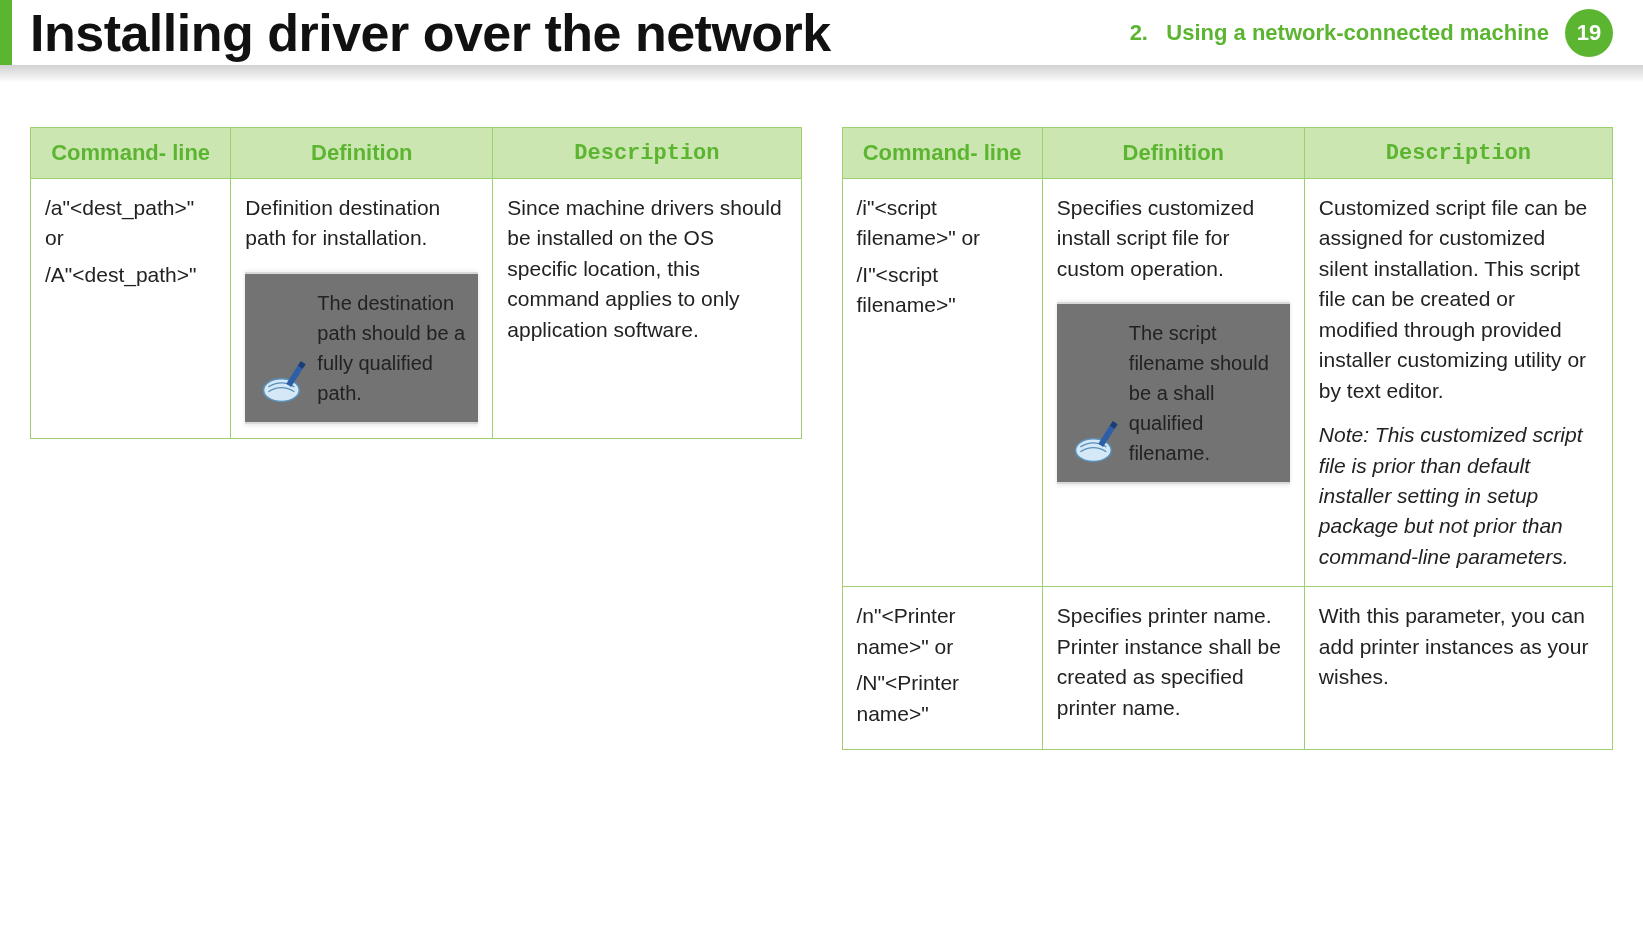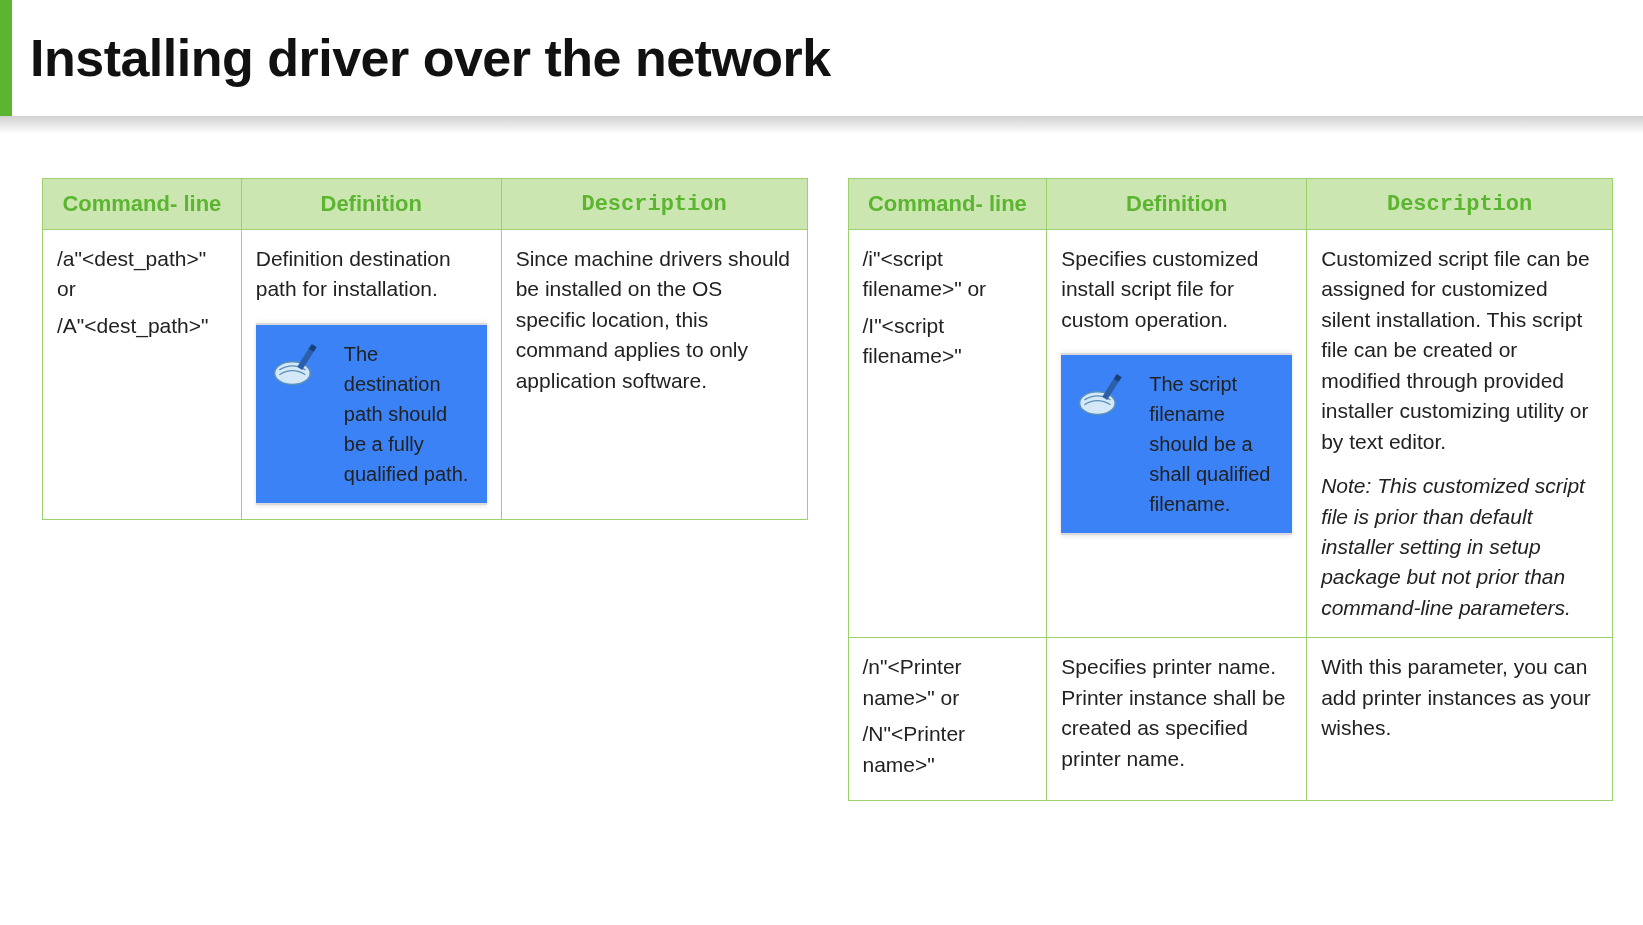--- a/index.html
+++ b/index.html
@@ -7,21 +7,21 @@
     font-family: "Segoe UI", "Helvetica Neue", Arial, sans-serif;
     background: #fff;
     width: 1643px;
     height: 925px;
     overflow: hidden;
     color: #222;
   }
   .header {
     position: relative;
     padding: 0 30px 0 0;
-    height: 116px;
+    height: 65px;
     display: flex;
     align-items: center;
     border-left: 12px solid #5cb531;
   }
   .header-title {
     font-size: 52px;
     font-weight: 700;
     color: #111;
     padding-left: 18px;
     letter-spacing: -0.5px;
@@ -51,21 +51,20 @@
   }
   .header-shadow {
     height: 18px;
     background: linear-gradient(to bottom, rgba(0,0,0,0.18), rgba(0,0,0,0));
     margin-bottom: 28px;
   }
   .content {
     display: flex;
     gap: 40px;
     padding: 16px 30px;
-    margin-left: 12px;
   }
   .col {
     flex: 1;
   }
   table {
     width: 100%;
     border-collapse: collapse;
     table-layout: fixed;
   }
   th {
@@ -84,45 +83,53 @@
     line-height: 1.45;
     vertical-align: top;
     color: #222;
   }
   .cmd-line { width: 26%; }
   .definition { width: 34%; }
   .description { width: 40%; font-family: Liberation Mono, monospace; }
   .cmd-block { margin-bottom: 6px; }
   .note-box {
     margin-top: 18px;
-    background: #3b82f6;
+    background: #737373;
     border-top: 2px solid #d9d9d9;
     border-bottom: 2px solid #d9d9d9;
     box-shadow: 0 2px 4px rgba(0,0,0,0.08), 0 -2px 4px rgba(0,0,0,0.05);
     padding: 14px 12px;
     display: flex;
-    gap: 24px;
-    align-items: flex-start;
+    gap: 8px;
+    align-items: flex-end;
   }
   .note-icon {
     flex-shrink: 0;
     width: 52px;
     height: 52px;
   }
   .note-text {
     font-size: 20px;
     line-height: 1.5;
   }
   .desc-p2 { margin-top: 14px; font-style: italic; }
 </style>
 </head>
 <body>
 
 <div class="header">
   <div class="header-title">Installing driver over the network</div>
+  <div class="header-right">
+    <div class="section-label">
+      <span>2.</span>
+      <span>&nbsp;</span>
+      <span>Using a network-connected machine</span>
+    </div>
+    <div class="page-badge">19</div>
+  </div>
 </div>
 <div class="header-shadow"></div>
 
 <div class="content">
 
   <div class="col">
     <table>
       <thead>
         <tr>
           <th class="cmd-line">Command- line</th>

